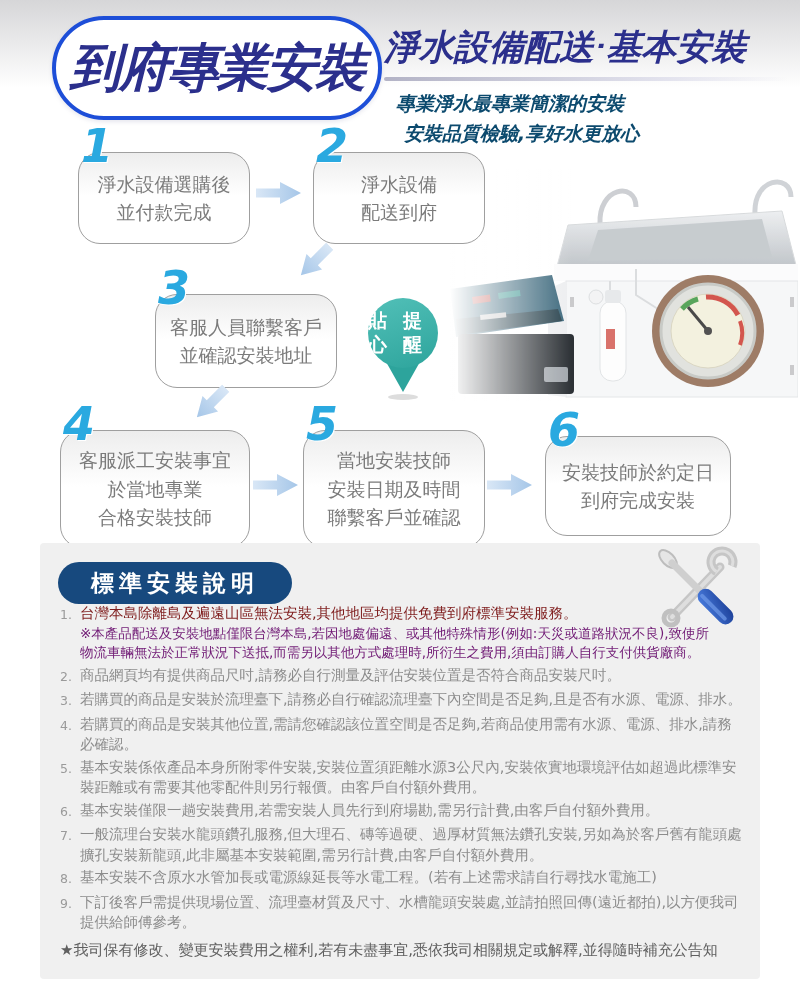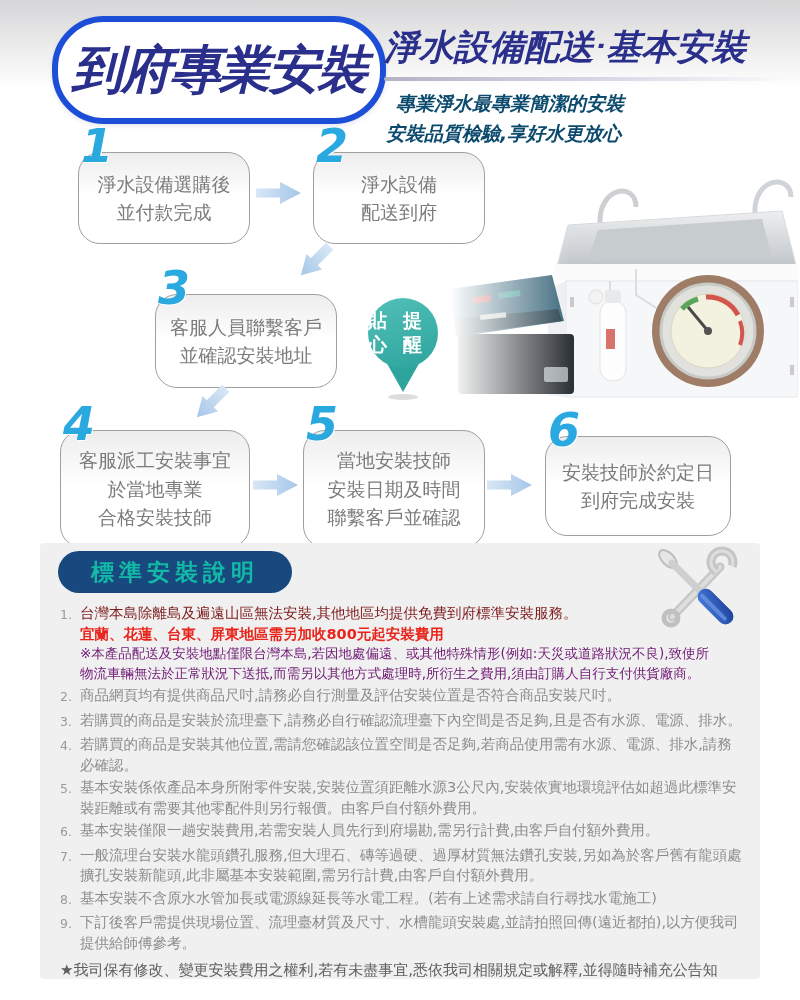--- a/index.html
+++ b/index.html
@@ -2,34 +2,34 @@
 <html><head>
 <meta charset="utf-8">
 <style>
   html,body{margin:0;padding:0;background:#fff;}
   #page{position:relative;width:800px;height:1000px;background:#fff;overflow:hidden;
         font-family:"DejaVu Sans","Liberation Sans",sans-serif;}
   #topfade{position:absolute;left:0;top:0;width:800px;height:88px;
         background:linear-gradient(#d6d6d8,#ffffff);}
   
   .title-pill{position:absolute;left:52px;top:16px;width:322px;height:96px;
-        background:#fff;border:6px solid #1d4ed8;border-radius:52px;
+        background:#fff;border:4px solid #1d4ed8;border-radius:52px;
         display:flex;align-items:center;justify-content:center;
         box-shadow:0 2px 4px rgba(120,120,160,.18);}
   .title-pill span{font-size:51px;font-weight:900;font-style:italic;color:#2b2f8c;
         letter-spacing:-2px;white-space:nowrap;}
   .sub-wrap{position:absolute;left:384px;top:24px;width:405px;}
   .sub-title{font-size:35px;font-weight:900;font-style:italic;color:#2b2f8c;
         letter-spacing:0px;white-space:nowrap;}
   .sub-rule{margin-top:6px;height:4px;
         background:linear-gradient(90deg,#b3b3c6,#e3e3ee 70%,rgba(255,255,255,0));
         border-radius:2px;}
   .tagline{font-size:19px;font-weight:700;font-style:italic;color:#0c4a6e;
         margin-top:9px;margin-left:12px;line-height:1.45;}
-  .tagline2{margin-left:2px;margin-top:2px;}
+  .tagline2{margin-left:20px;margin-top:2px;}
   
   .step{position:absolute;border:1.5px solid #9f9f9f;border-radius:22px;
         background:linear-gradient(#ededed,#ffffff 48%);
         display:flex;align-items:center;justify-content:center;text-align:center;
         color:#7b7b7b;font-size:19px;line-height:1.5;}
   .step .num{position:absolute;top:-30px;left:2px;font-size:46px;font-weight:900;
         font-style:italic;color:#2aa9e0;line-height:1;text-shadow:1px 1px 0 #fff;}
   #step1{left:78px;top:152px;width:170px;height:90px;}
   #step2{left:313px;top:152px;width:170px;height:90px;}
   #step3{left:155px;top:294px;width:180px;height:92px;}
@@ -53,23 +53,23 @@
   .pin .tip{position:absolute;left:17px;top:62px;width:0;height:0;z-index:1;
         border-left:18px solid transparent;border-right:18px solid transparent;
         border-top:32px solid #2da49c;}
   .pin .shadow{position:absolute;left:20px;top:96px;width:30px;height:6px;border-radius:50%;
         background:rgba(120,120,120,.25);}
   
   #photo{position:absolute;left:450px;top:168px;width:348px;height:234px;opacity:.92;}
   
   #panel{position:absolute;left:40px;top:543px;width:720px;height:436px;
         background:#f0f0f0;border-radius:4px;}
-  .notes-head{position:absolute;left:18px;top:8px;width:234px;height:42px;
+  .notes-head{position:absolute;left:18px;top:19px;width:234px;height:42px;
         background:#17497e;border-radius:22px;display:flex;align-items:center;
-        justify-content:center;color:#14b8a6;font-size:23px;font-weight:700;letter-spacing:5px;}
+        justify-content:center;color:#ffffff;font-size:23px;font-weight:700;letter-spacing:5px;}
   #tools-icon{position:absolute;right:14px;top:2px;}
   .note-list{position:absolute;left:20px;top:60px;width:684px;color:#8c8c8c;
         font-size:14.5px;line-height:20.5px;}
   .nrow{display:flex;margin-bottom:2px;}
   .nrow .nnum{flex:0 0 20px;font-size:12.5px;color:#9a9a9a;padding-top:2px;}
   .nrow .ntext{flex:1;}
   .blue-line{color:#7f1d1d;}
   .red-line{color:#e8251c;font-weight:700;}
   .subnote{font-size:13.5px;line-height:19.5px;color:#701a75;}
   .stars{margin-top:6px;color:#606060;font-size:15px;line-height:23px;}
@@ -234,21 +234,20 @@
         <rect x="-8" y="0" width="16" height="44" rx="8" fill="url(#blueH)"></rect>
         <rect x="-4" y="3" width="4" height="36" rx="2" fill="#6f9ae8" opacity="0.7"></rect>
       </g>
     </svg>
 
     <div class="note-list">
       <div class="nrow">
         <span class="nnum">1.</span>
         <div class="ntext">
           <div class="blue-line">台灣本島除離島及遍遠山區無法安裝,其他地區均提供免費到府標準安裝服務。</div>
-          <div class="red-line">宜蘭、花蓮、台東、屏東地區需另加收800元起安裝費用</div>
           <div class="subnote">※本產品配送及安裝地點僅限台灣本島,若因地處偏遠、或其他特殊情形(例如:天災或道路狀況不良),致使所</div>
           <div class="subnote">物流車輛無法於正常狀況下送抵,而需另以其他方式處理時,所衍生之費用,須由訂購人自行支付供貨廠商。</div>
         </div>
       </div>
       <div class="nrow">
         <span class="nnum">2.</span>
         <div class="ntext">商品網頁均有提供商品尺吋,請務必自行測量及評估安裝位置是否符合商品安裝尺吋。</div>
       </div>
       <div class="nrow">
         <span class="nnum">3.</span>

